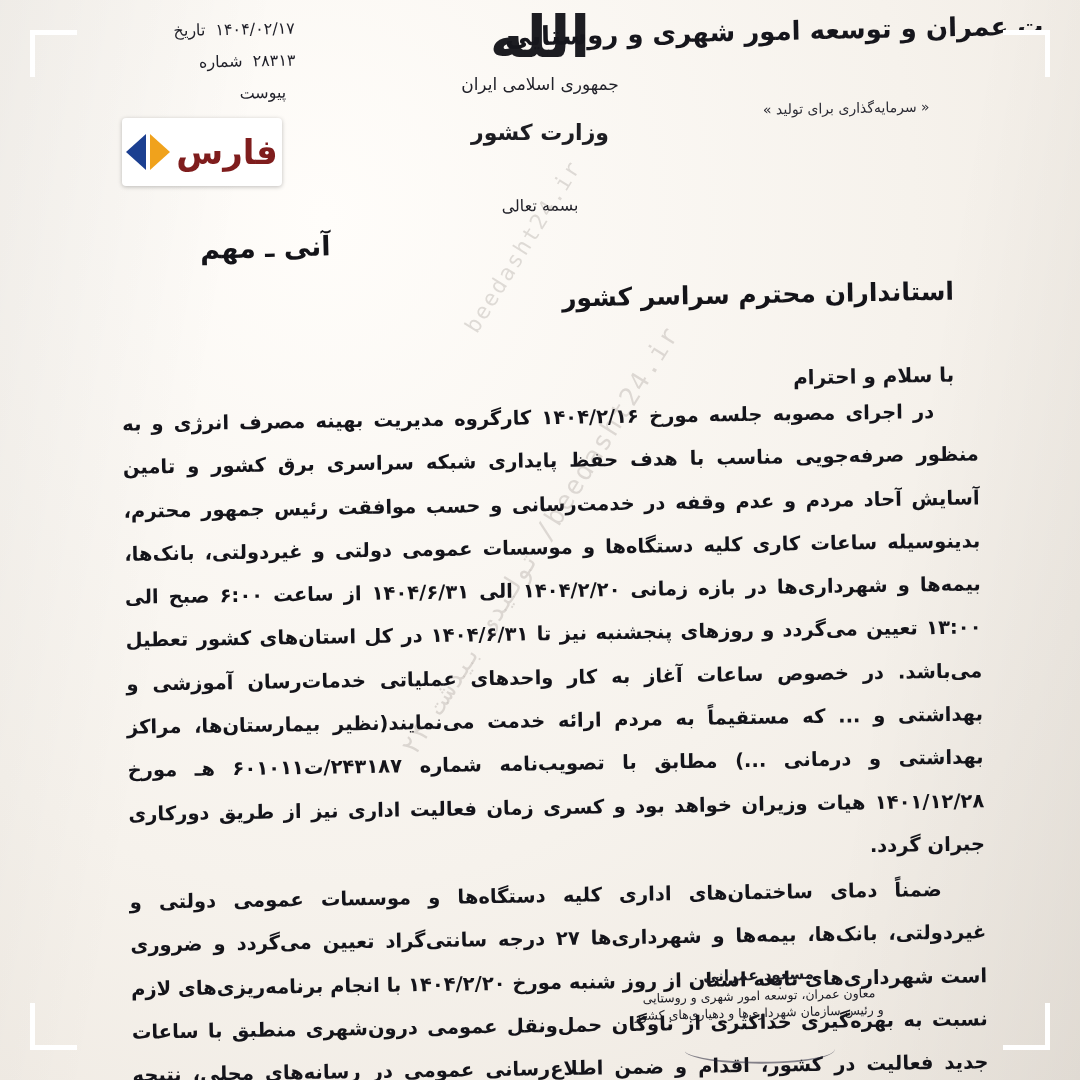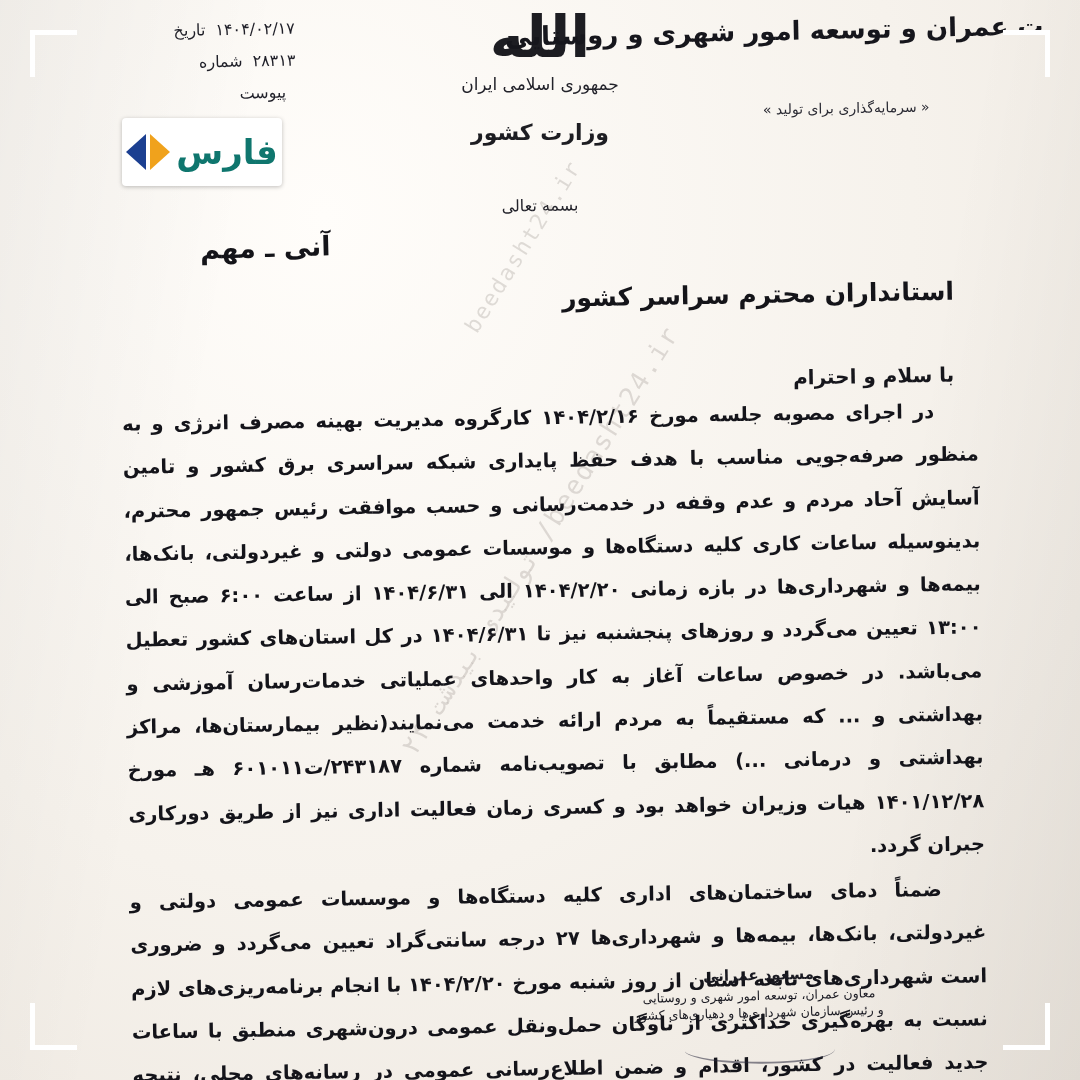--- a/index.html
+++ b/index.html
@@ -38,21 +38,21 @@
   .fars-logo{
     position:absolute;left:122px;top:118px;
     width:160px;height:68px;background:#ffffff;
     border-radius:4px;
     box-shadow:0 1px 4px rgba(0,0,0,.25);
     display:flex;align-items:center;justify-content:center;
     gap:6px;
     direction:rtl;
   }
   .fars-word{
-    color:#0f766e;
+    color:#7f1d1d;
     font-family:"DejaVu Sans", sans-serif;
     font-weight:bold;font-size:34px;letter-spacing:-1px;
     line-height:1;
   }
   .fars-mark{
     width:44px;height:40px;position:relative;
   }
   .fars-mark .blue{
     position:absolute;left:0;top:2px;width:0;height:0;
     border-top:18px solid transparent;border-bottom:18px solid transparent;

